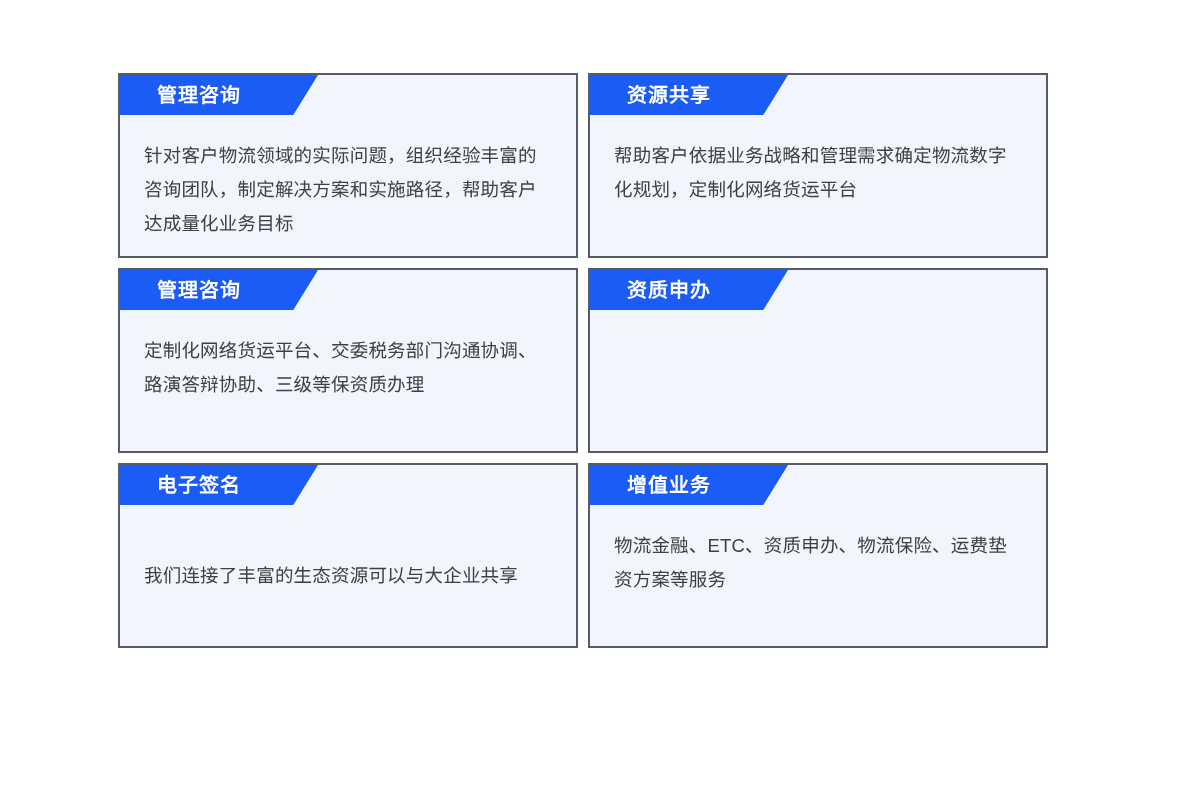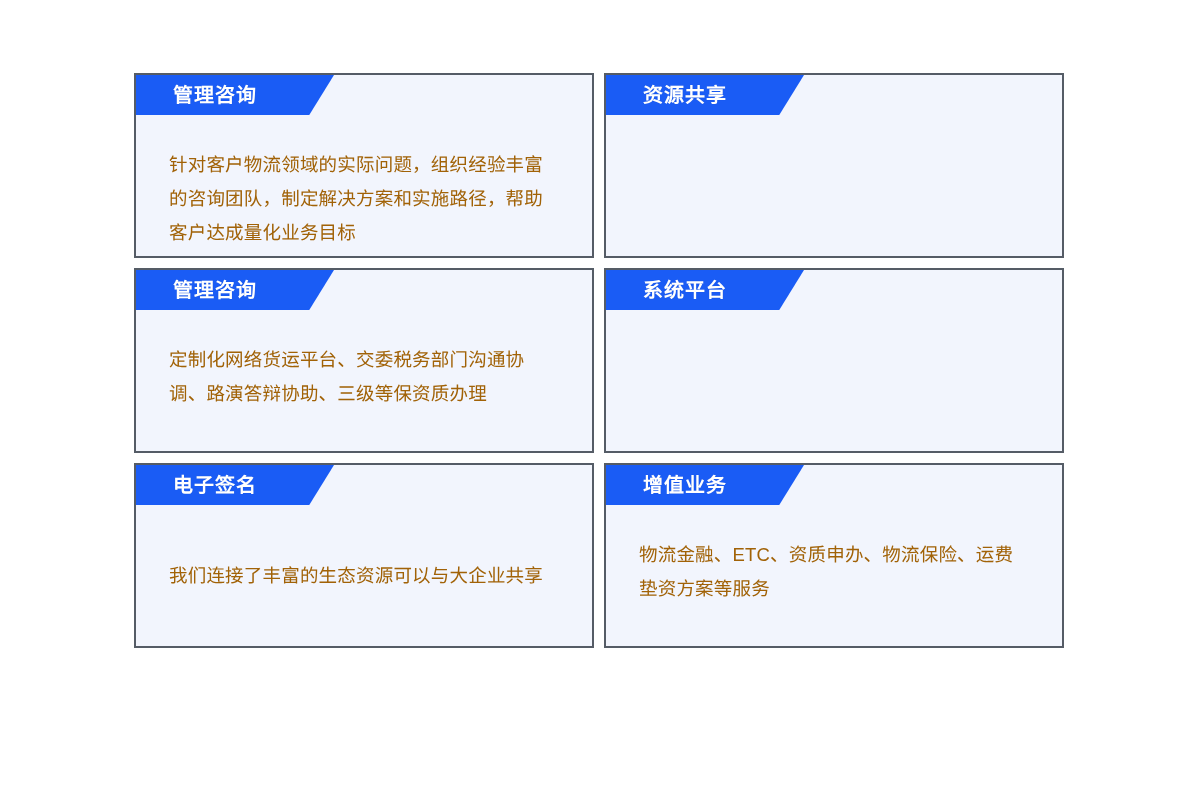--- a/index.html
+++ b/index.html
@@ -17,21 +17,21 @@
 
   .board {
     position: relative;
     width: 1200px;
     height: 800px;
     box-sizing: border-box;
   }
 
   .card-grid {
     position: absolute;
-    left: 134px;
+    left: 118px;
     top: 73px;
     width: 962px;
     display: grid;
     grid-template-columns: 460px 460px;
     grid-template-rows: 185px 185px 185px;
     column-gap: 42px;
     row-gap: 54px;
     gap: 10px;
   }
 
@@ -82,25 +82,25 @@
     display: flex;
     align-items: flex-start;
   }
 
   .card-body.center-block {
     align-items: center;
     justify-content: center;
   }
 
   .card-text {
-    color: #a16207;
+    color: #404040;
     font-size: 18.5px;
     line-height: 34px;
     letter-spacing: 0.2px;
-    margin: 15px;
+    margin: 6px;
     padding-top: 18px;
     text-align: left;
     word-break: break-all;
   }
 
   .card-body.center-block .card-text {
     padding-top: 0;
     width: 100%;
   }
 </style>
@@ -117,34 +117,37 @@
       </div>
       <div class="card-body">
         <p class="card-text">针对客户物流领域的实际问题，组织经验丰富的咨询团队，制定解决方案和实施路径，帮助客户达成量化业务目标</p>
       </div>
     </div>
 
     <div class="card">
       <div class="card-banner">
         <span class="card-banner-label">资源共享</span>
       </div>
+      <div class="card-body">
+        <p class="card-text">帮助客户依据业务战略和管理需求确定物流数字化规划，定制化网络货运平台</p>
+      </div>
     </div>
 
     <div class="card">
       <div class="card-banner">
         <span class="card-banner-label">管理咨询</span>
       </div>
       <div class="card-body">
         <p class="card-text">定制化网络货运平台、交委税务部门沟通协调、路演答辩协助、三级等保资质办理</p>
       </div>
     </div>
 
     <div class="card">
       <div class="card-banner">
-        <span class="card-banner-label">系统平台</span>
+        <span class="card-banner-label">资质申办</span>
       </div>
     </div>
 
     <div class="card">
       <div class="card-banner">
         <span class="card-banner-label">电子签名</span>
       </div>
       <div class="card-body center-block">
         <p class="card-text">我们连接了丰富的生态资源可以与大企业共享</p>
       </div>

